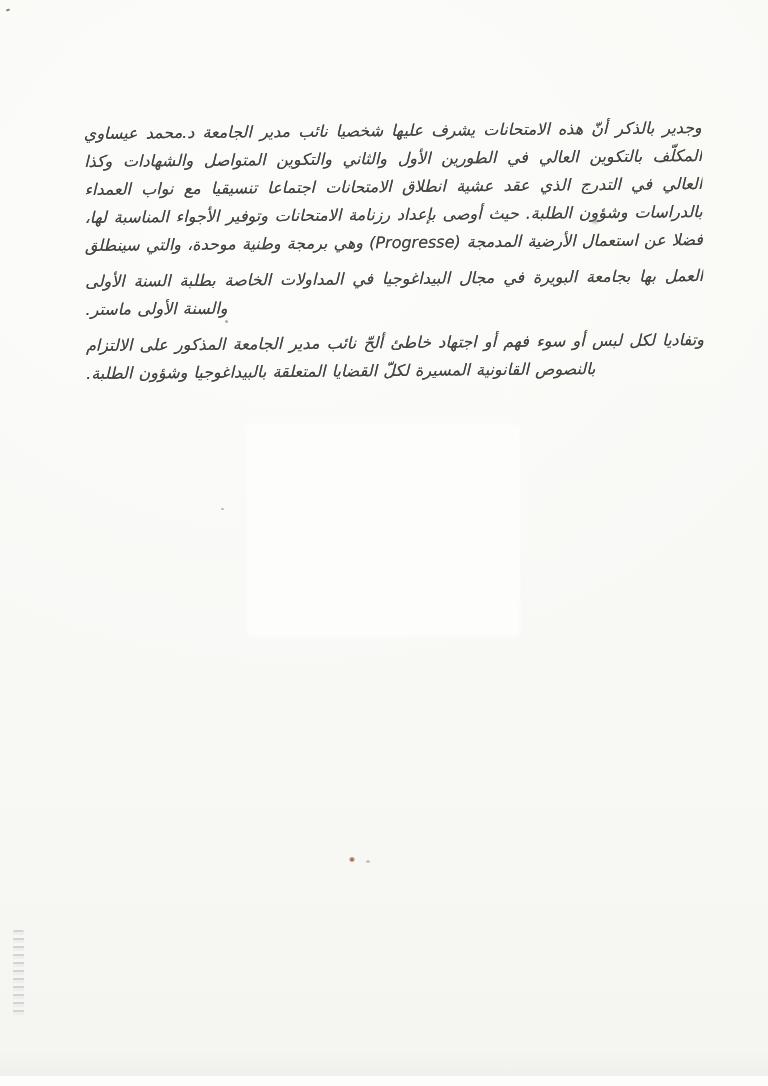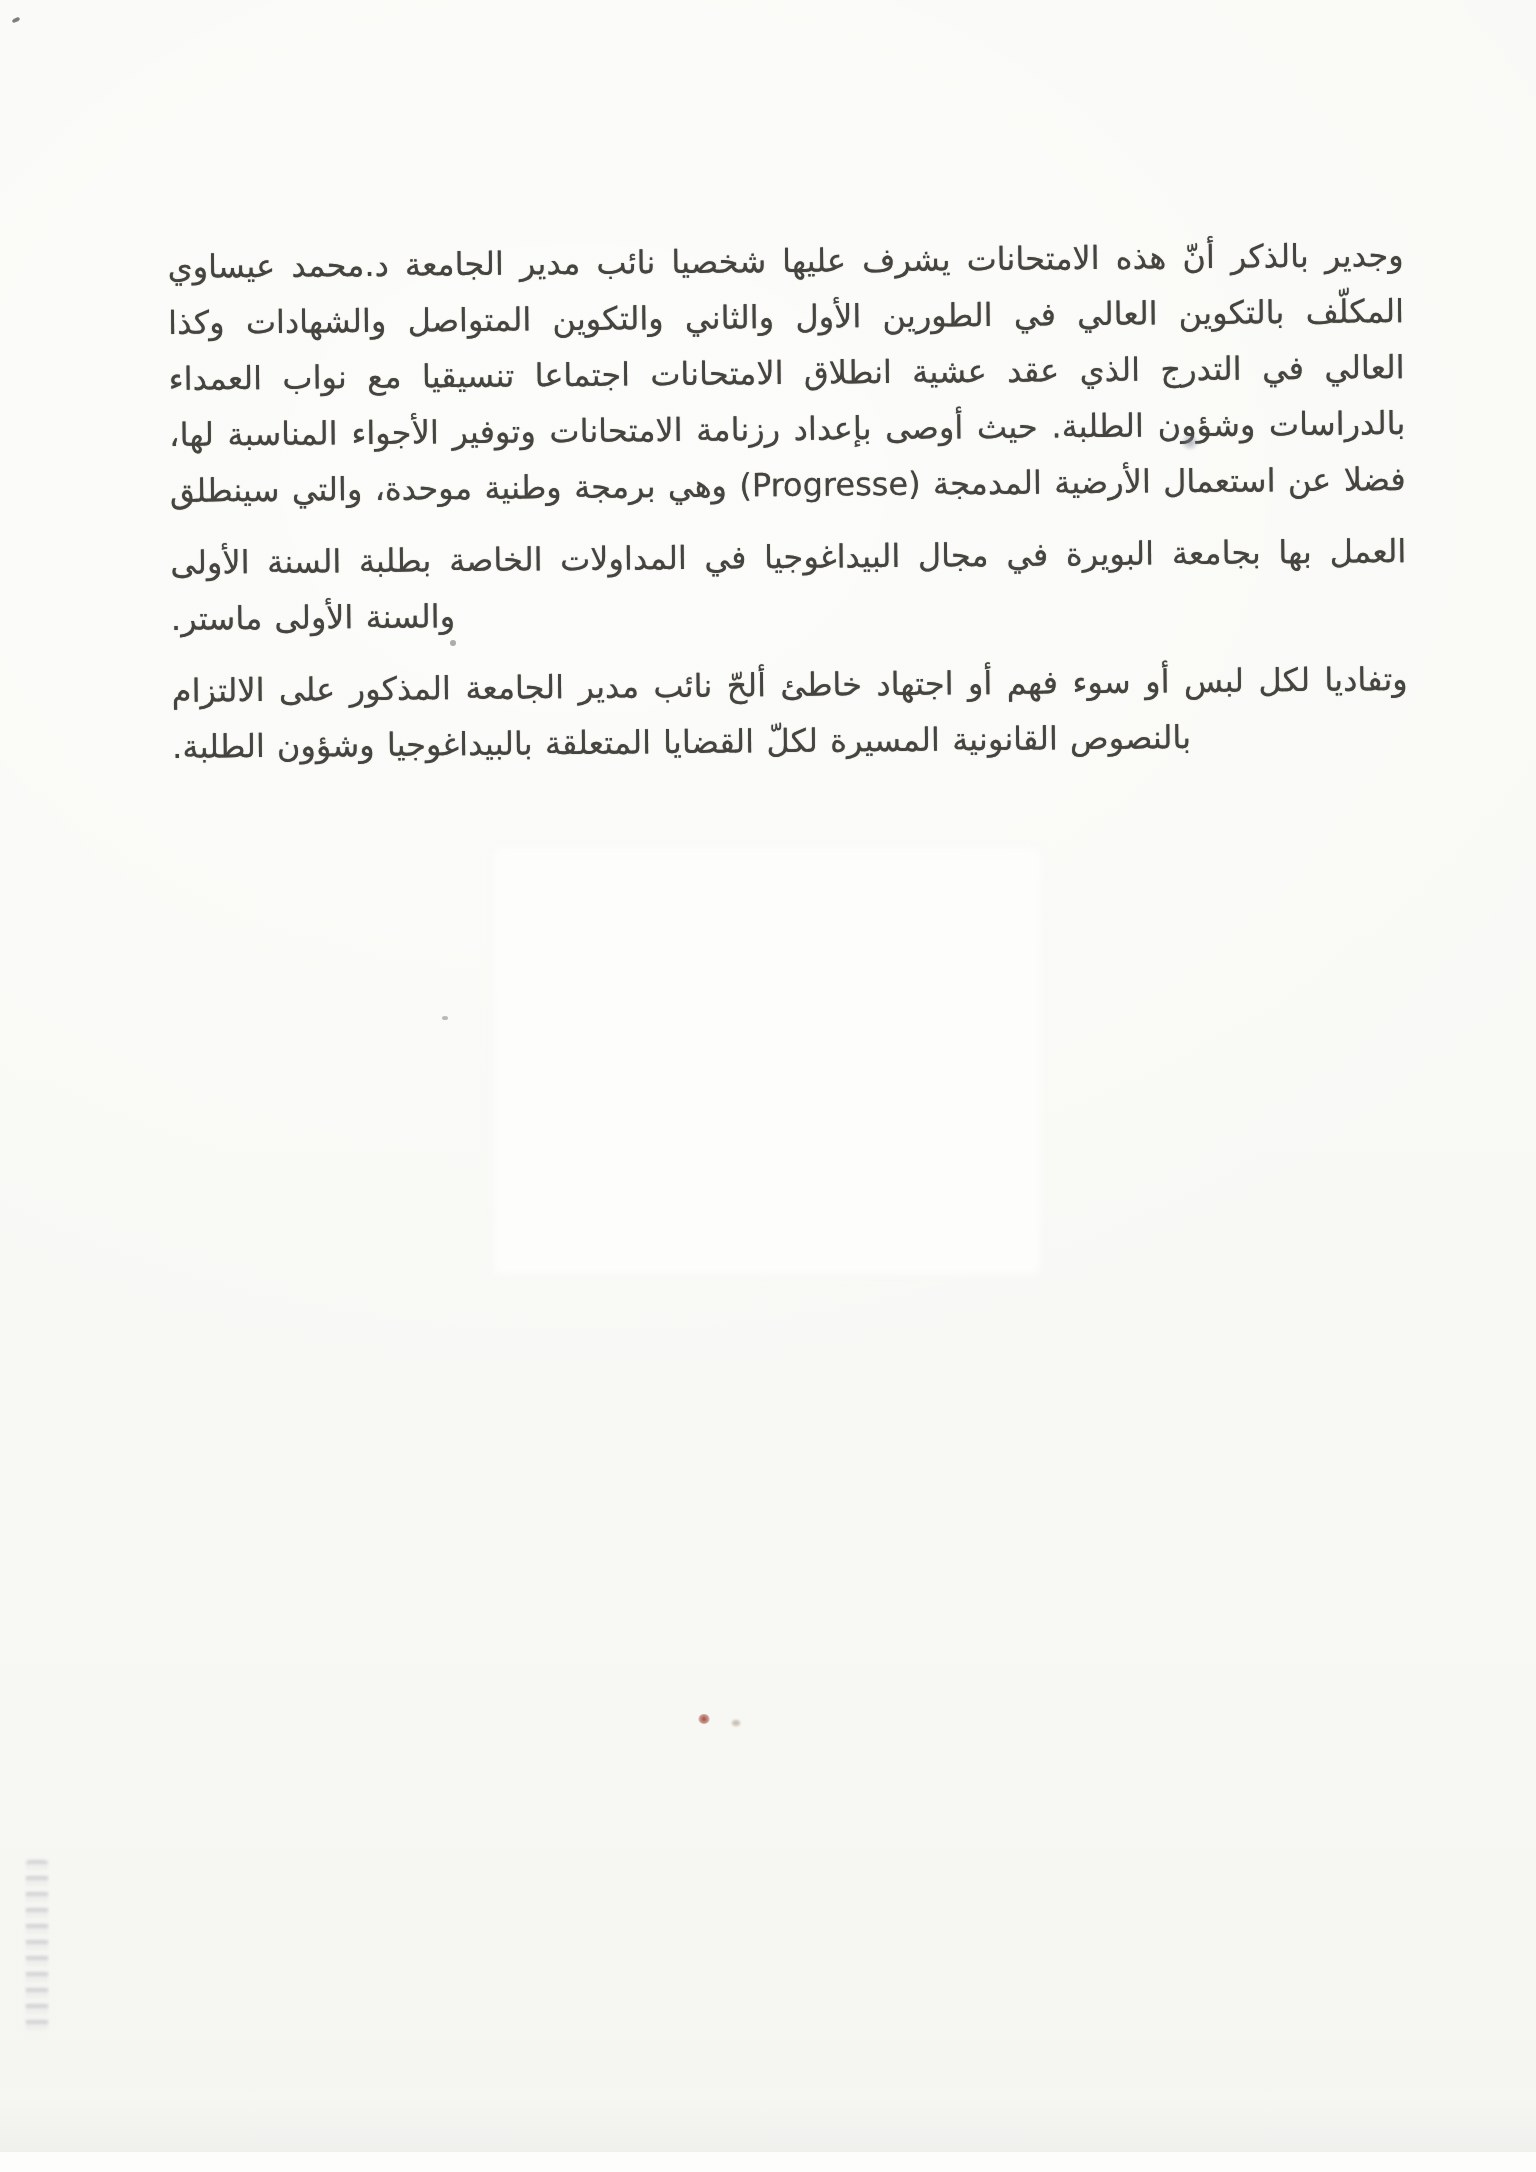--- a/index.html
+++ b/index.html
@@ -13,20 +13,21 @@
     position: relative;
     font-family: "DejaVu Sans", sans-serif;
     background: #f8f8f5;
   }
   .page {
     position: absolute;
     inset: 0;
     background:
       radial-gradient(ellipse 900px 700px at 38% 22%, rgba(255,255,255,0.55), rgba(255,255,255,0) 70%),
       linear-gradient(to bottom, #f9f9f6 0%, #f8f8f5 70%, #f5f5f2 96%, #fafaf8 100%);
+    font-style: italic;
   }
   
   .bright-patch {
     position: absolute;
     left: 247px;
     top: 424px;
     width: 273px;
     height: 213px;
     background: #fdfdfc;
     border-radius: 3px;

